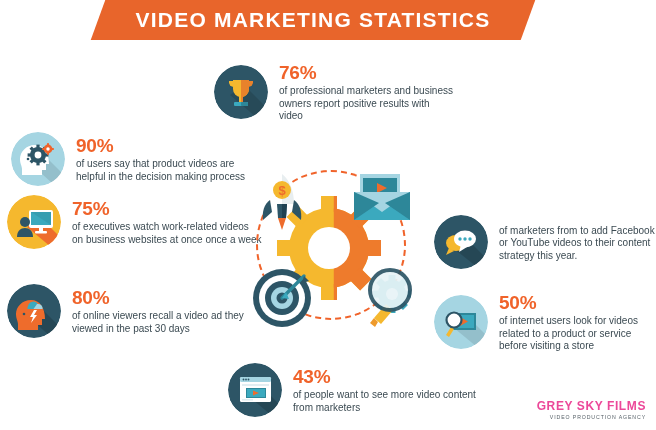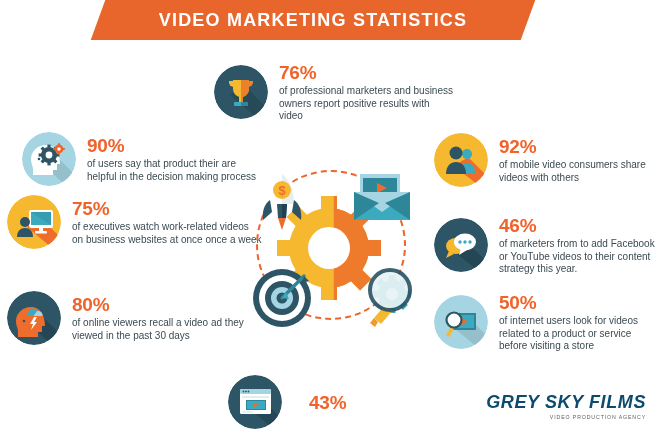--- a/index.html
+++ b/index.html
@@ -13,21 +13,21 @@
 
   
   .banner{
     position:absolute;left:98px;top:0px;width:430px;height:40px;
     background:#E8652B;
     transform:skewX(-20deg);
   }
   .banner-text{
     position:absolute;left:98px;top:0px;width:430px;height:40px;
     display:flex;align-items:center;justify-content:center;
-    color:#ffffff;font-weight:bold;font-size:18px;letter-spacing:1.2px;
+    color:#ffffff;font-weight:bold;font-size:21px;letter-spacing:1.2px;
     white-space:nowrap;
   }
 
   
   .stat{position:absolute;display:flex;align-items:center;}
   .badge{
     width:54px;height:54px;border-radius:50%;
     flex:0 0 54px;position:relative;overflow:hidden;
   }
   .stat-txt{margin-left:11px;padding-top:1px;}
@@ -44,21 +44,21 @@
   
   .center{position:absolute;left:232px;top:160px;width:192px;height:175px;}
   .dash-ring{
     position:absolute;left:24px;top:10px;width:146px;height:146px;
     border:2.5px dashed #F0632A;border-radius:50%;
   }
 
   
   .logo{position:absolute;right:10px;bottom:10px;text-align:right;}
   .logo-main{
-    color:#0c4a6e;font-size:18px;font-weight:bold;letter-spacing:0.6px;font-style:italic;
+    color:#ec4899;font-size:12px;font-weight:bold;letter-spacing:0.6px;
   }
   .logo-sub{
     color:#555f66;font-size:5.2px;letter-spacing:0.9px;margin-top:1px;
   }
 </style>
 </head>
 <body>
 
 <div class="canvas">
 
@@ -79,21 +79,21 @@
         <rect x="20" y="37" width="14" height="4" rx="1" fill="#3BA9BE"></rect>
         <rect x="27" y="37" width="7" height="4" rx="1" fill="#2D8799"></rect>
       </svg>
     </div>
     <div class="stat-txt">
       <div class="pct">76%</div>
       <div class="desc">of professional marketers and business owners report positive results with video</div>
     </div>
   </div>
 
-  <div class="stat" style="left:22px;top:132px;">
+  <div class="stat" style="left:11px;top:132px;">
     <div class="badge">
       <svg width="54" height="54" viewBox="0 0 54 54">
         <circle cx="27" cy="27" r="27" fill="#A5D5E2"></circle>
         <path d="M32 22 L54 44 L42 52 L18 30 Z" fill="rgba(0,0,0,0.10)"></path>
         <path d="M24 13 c-9 0 -15 7 -15 14 c0 5 2 7 2 10 v6 h20 v-5 h4 v-6 h3 c0 -11 -5 -19 -14 -19 z" fill="#ffffff"></path>
         <circle cx="17" cy="27" r="1.3" fill="#2D5566"></circle>
         <g transform="translate(27,23)">
           <circle r="8" fill="#2D5566"></circle>
           <circle r="3.4" fill="#ffffff"></circle>
           <rect x="-1.6" y="-10.4" width="3.2" height="4" fill="#2D5566"></rect>
@@ -110,21 +110,21 @@
           <circle r="1.7" fill="#ffffff"></circle>
           <rect x="-1" y="-5.8" width="2" height="2.4" fill="#F0632A"></rect>
           <rect x="-1" y="3.4" width="2" height="2.4" fill="#F0632A"></rect>
           <rect x="-5.8" y="-1" width="2.4" height="2" fill="#F0632A"></rect>
           <rect x="3.4" y="-1" width="2.4" height="2" fill="#F0632A"></rect>
         </g>
       </svg>
     </div>
     <div class="stat-txt">
       <div class="pct">90%</div>
-      <div class="desc">of users say that product their are helpful in the decision making process</div>
+      <div class="desc">of users say that product videos are helpful in the decision making process</div>
     </div>
   </div>
 
   <div class="stat" style="left:7px;top:195px;">
     <div class="badge">
       <svg width="54" height="54" viewBox="0 0 54 54">
         <circle cx="27" cy="27" r="27" fill="#F5B82E"></circle>
         <path d="M34 23 L54 43 L44 52 L20 32 Z" fill="#EE6C2C"></path>
         <rect x="22" y="15" width="24" height="18" rx="2" fill="#ffffff"></rect>
         <rect x="24" y="17" width="20" height="13" fill="#3BA9BE"></rect>
@@ -134,71 +134,54 @@
         <circle cx="18" cy="27" r="5" fill="#2D5566"></circle>
         <path d="M10 42 c0 -6 3.6 -9 8 -9 c4.4 0 8 3 8 9 z" fill="#2D5566"></path>
       </svg>
     </div>
     <div class="stat-txt">
       <div class="pct">75%</div>
       <div class="desc wide">of executives watch work-related videos on business websites at once once a week</div>
     </div>
   </div>
 
-  <div class="stat" style="left:7px;top:291px;">
+  <div class="stat" style="left:7px;top:284px;">
     <div class="badge">
       <svg width="54" height="54" viewBox="0 0 54 54">
         <circle cx="27" cy="27" r="27" fill="#2D5566"></circle>
         <path d="M33 23 L54 44 L43 52 L19 31 Z" fill="rgba(0,0,0,0.16)"></path>
         <path d="M24 16 c-9 0 -15 7 -15 14 c0 5 2 7 2 10 v6 h20 v-5 h4 v-6 h3 c0 -11 -5 -19 -14 -19 z" fill="#EE6C2C"></path>
         <circle cx="17" cy="30" r="1.3" fill="#2D5566"></circle>
         <path d="M21 22 a5.5 5.5 0 0 1 10 -2 a4.6 4.6 0 0 1 4.5 5 h-15 a4.2 4.2 0 0 1 0.5 -3 z" fill="#3BA9BE"></path>
         <path d="M30 20 a4.6 4.6 0 0 1 5.5 5 h-9 z" fill="#A5D5E2"></path>
         <path d="M27 26 l-4 7 h3 l-2 6 l6 -8 h-3 l3 -5 z" fill="#ffffff"></path>
       </svg>
     </div>
     <div class="stat-txt">
       <div class="pct">80%</div>
       <div class="desc">of online viewers recall a video ad they viewed in the past 30 days</div>
     </div>
   </div>
 
-  <div class="stat" style="left:434px;top:133px;">
-    <div class="badge">
-      <svg width="54" height="54" viewBox="0 0 54 54">
-        <circle cx="27" cy="27" r="27" fill="#F5B82E"></circle>
-        <path d="M34 24 L54 44 L44 52 L20 33 Z" fill="#EE6C2C"></path>
-        <circle cx="33" cy="21" r="5" fill="#3BA9BE"></circle>
-        <path d="M25 40 c0 -7 4 -10 8 -10 c4 0 8 3 8 10 z" fill="#3BA9BE"></path>
-        <circle cx="22" cy="20" r="6.5" fill="#2D5566"></circle>
-        <path d="M12 41 c0 -8 4.5 -12 10 -12 c5.5 0 10 4 10 12 z" fill="#2D5566"></path>
-      </svg>
-    </div>
-    <div class="stat-txt">
-      <div class="pct">92%</div>
-      <div class="desc">of mobile video consumers share videos with others</div>
-    </div>
-  </div>
 
   <div class="stat" style="left:434px;top:215px;">
     <div class="badge">
       <svg width="54" height="54" viewBox="0 0 54 54">
         <circle cx="27" cy="27" r="27" fill="#2D5566"></circle>
         <path d="M34 25 L54 45 L43 52 L19 33 Z" fill="rgba(0,0,0,0.16)"></path>
         <ellipse cx="22" cy="28" rx="10" ry="8" fill="#F5B82E"></ellipse>
         <path d="M15 33 l-3 7 l8 -4 z" fill="#F5B82E"></path>
         <ellipse cx="31" cy="24" rx="11" ry="8.5" fill="#ffffff"></ellipse>
         <path d="M27 30 l-2 7 l8 -5 z" fill="#ffffff"></path>
         <circle cx="26" cy="24" r="1.7" fill="#3BA9BE"></circle>
         <circle cx="31" cy="24" r="1.7" fill="#3BA9BE"></circle>
         <circle cx="36" cy="24" r="1.7" fill="#3BA9BE"></circle>
       </svg>
     </div>
     <div class="stat-txt">
-      <div class="pct">46%</div>
       <div class="desc wide">of marketers from to add Facebook or YouTube videos to their content strategy this year.</div>
     </div>
   </div>
 
   <div class="stat" style="left:434px;top:292px;">
     <div class="badge">
       <svg width="54" height="54" viewBox="0 0 54 54">
         <circle cx="27" cy="27" r="27" fill="#A5D5E2"></circle>
         <path d="M36 24 L54 42 L43 52 L20 33 Z" fill="rgba(0,0,0,0.10)"></path>
         <rect x="18" y="18" width="24" height="17" fill="#2D8799"></rect>
@@ -207,39 +190,40 @@
         <path d="M17 32 l-5 8 l3 2 l5 -8 z" fill="#F5B82E"></path>
         <circle cx="20" cy="25" r="7.5" fill="#ffffff" stroke="#2D5566" stroke-width="2.2"></circle>
       </svg>
     </div>
     <div class="stat-txt">
       <div class="pct">50%</div>
       <div class="desc wide">of internet users look for videos related to a product or service before visiting a store</div>
     </div>
   </div>
 
-  <div class="stat" style="left:228px;top:375px;gap:16px;">
+  <div class="stat" style="left:228px;top:363px;">
     <div class="badge">
       <svg width="54" height="54" viewBox="0 0 54 54">
         <circle cx="27" cy="27" r="27" fill="#2D5566"></circle>
         <path d="M34 24 L54 44 L43 52 L19 32 Z" fill="rgba(0,0,0,0.16)"></path>
         <rect x="12" y="14" width="31" height="25" rx="1.5" fill="#ffffff"></rect>
         <rect x="12" y="14" width="31" height="5" rx="1.5" fill="#A5D5E2"></rect>
         <circle cx="15.5" cy="16.5" r="0.9" fill="#2D5566"></circle>
         <circle cx="18" cy="16.5" r="0.9" fill="#2D5566"></circle>
         <circle cx="20.5" cy="16.5" r="0.9" fill="#2D5566"></circle>
         <rect x="14" y="21" width="27" height="2" fill="#E2EEF2"></rect>
         <rect x="18" y="25" width="20" height="10" fill="#2D8799"></rect>
         <rect x="19" y="26" width="18" height="8" fill="#3BA9BE"></rect>
         <path d="M25 27.5 l6 2.5 l-6 2.5 z" fill="#EE6C2C"></path>
         <rect x="14" y="36" width="11" height="1.6" fill="#E2EEF2"></rect>
       </svg>
     </div>
     <div class="stat-txt">
       <div class="pct">43%</div>
+      <div class="desc wide">of people want to see more video content from marketers</div>
     </div>
   </div>
 
   <div class="center">
     <div class="dash-ring"></div>
 
     <svg width="192" height="175" viewBox="0 0 192 175" style="position:absolute;left:0;top:0;">
 
       <g transform="translate(97,88)">
         <g>

